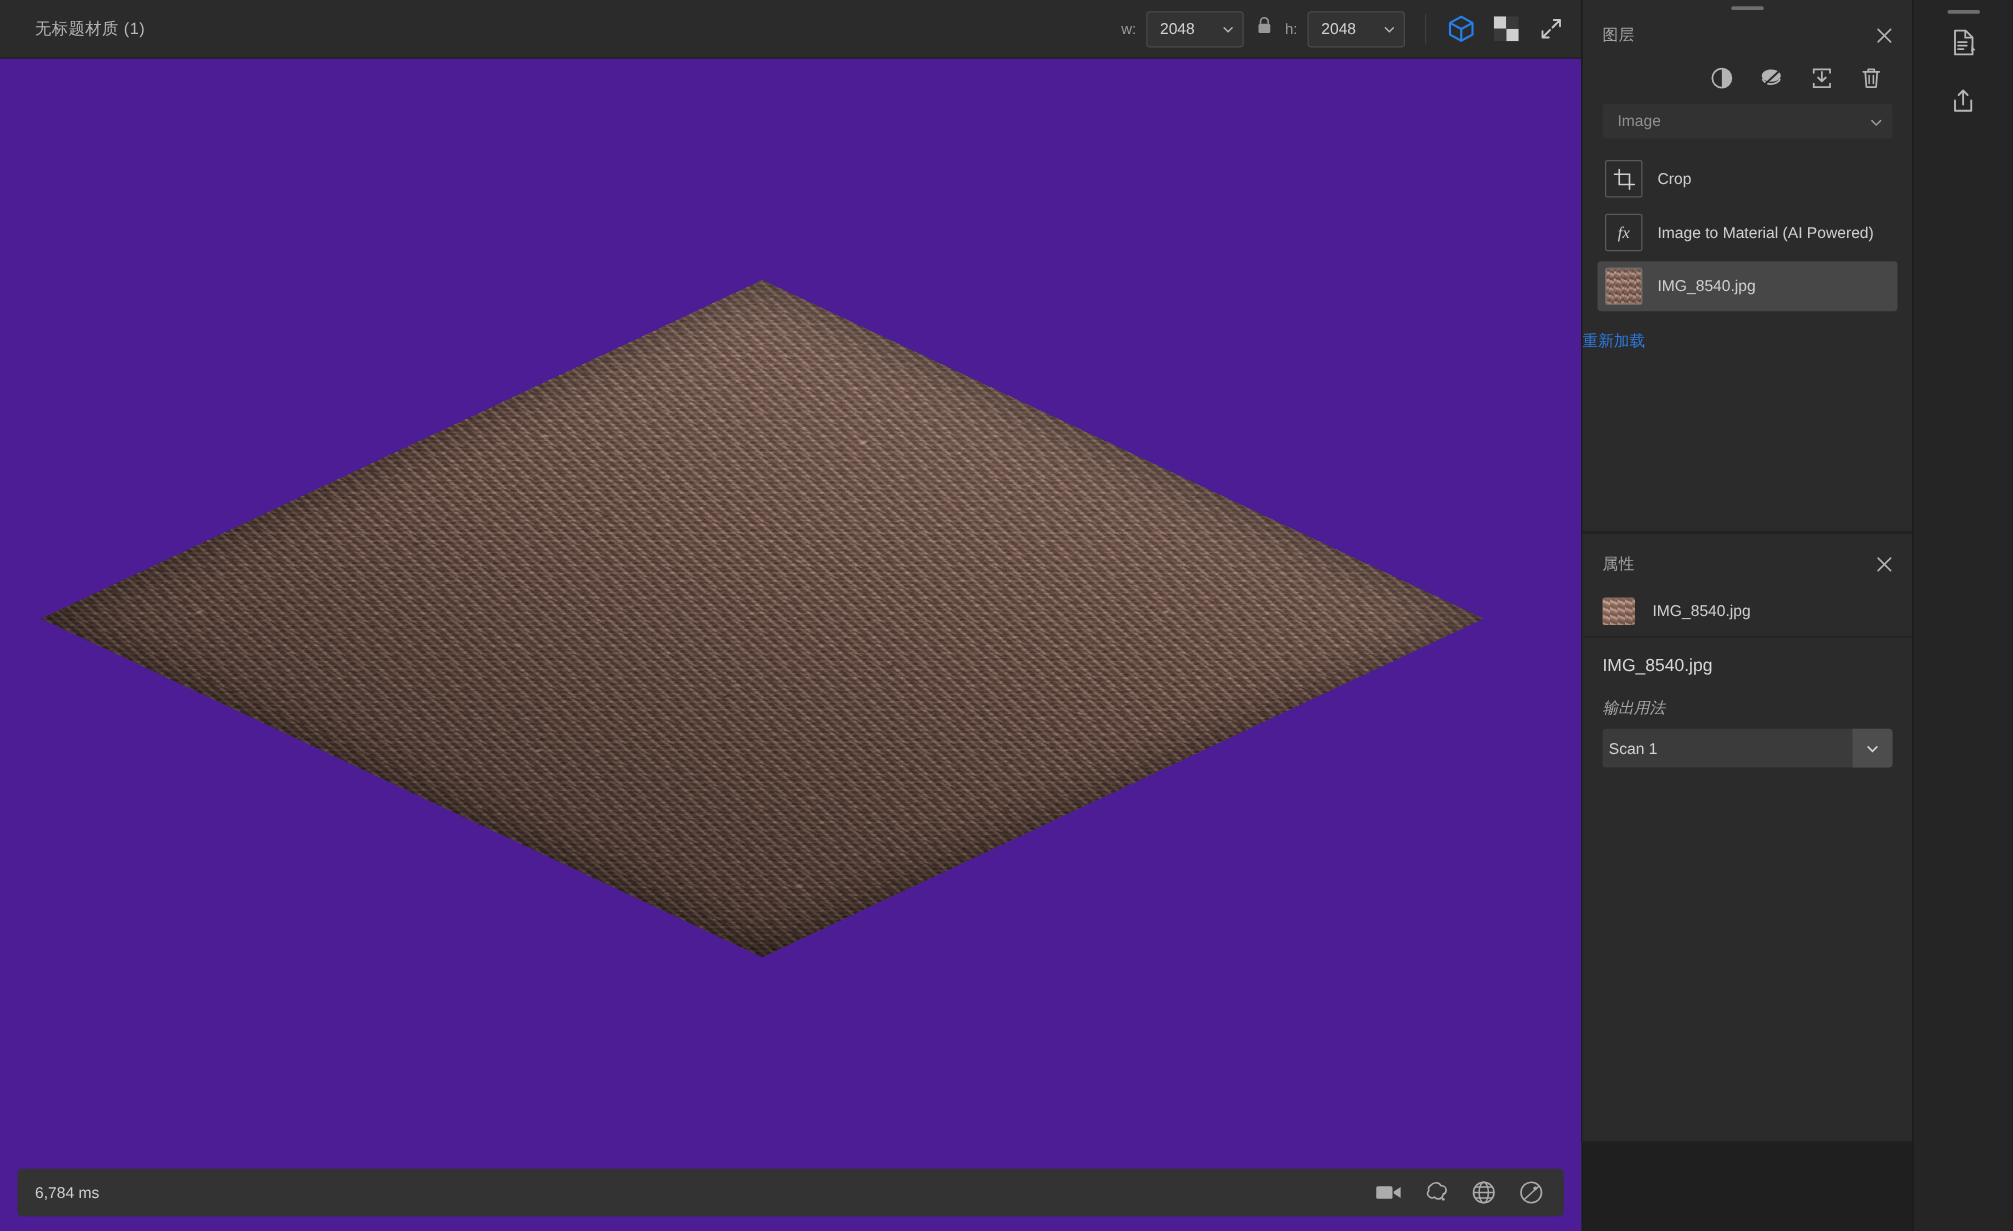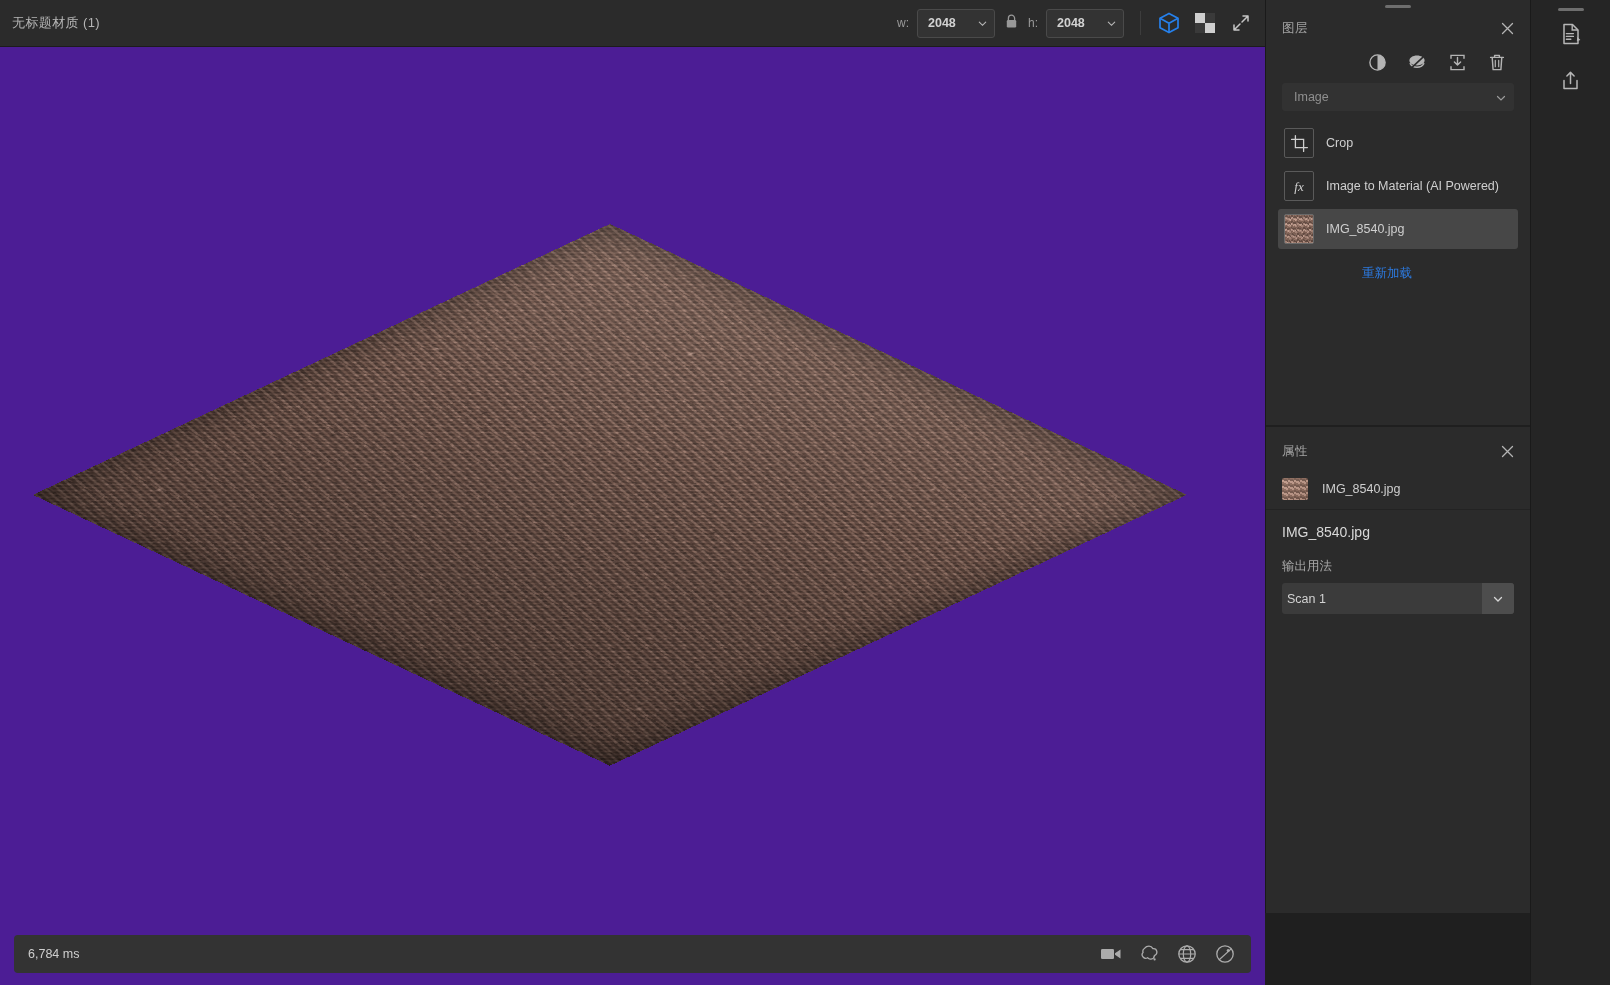--- a/index.html
+++ b/index.html
@@ -13,26 +13,26 @@
   .app { position: relative; width: 1610px; height: 985px; display: flex; }
 
   
   .main-col { position: relative; width: 1265px; height: 985px; background: #252525; display: flex; flex-direction: column; }
 
   
   .topbar {
     height: 47px; min-height: 47px; background: #2b2b2b;
     display: flex; align-items: center; border-bottom: 1px solid #1c1c1c;
   }
-  .doc-title { margin-left: 12px; font-size: 13px; color: #b6b6b6; letter-spacing: .4px; }
+  .doc-title { margin-left: 28px; font-size: 13px; color: #b6b6b6; letter-spacing: .4px; }
   .topbar-right { margin-left: auto; display: flex; align-items: center; height: 100%; padding-right: 6px; }
   .dim-label { font-size: 12px; color: #9a9a9a; margin-right: 8px; }
   .dim-field {
     width: 78px; height: 29px; background: #333333; border: 1px solid #4a4a4a; border-radius: 3px;
-    display: flex; align-items: center; padding: 0 6px 0 10px; margin-right: 10px; font-weight: bold;
+    display: flex; align-items: center; padding: 0 6px 0 10px; margin-right: 10px;
   }
   .dim-field .val { font-size: 12.5px; color: #d2d2d2; flex: 1; }
   .caret { width: 11px; height: 11px; flex: none; }
   .caret svg { display: block; }
   .lock-icon { margin-right: 10px; opacity: .75; }
   .tsep { width: 1px; height: 24px; background: #3d3d3d; margin: 0 10px 0 6px; }
   .ticon { width: 36px; height: 36px; display: flex; align-items: center; justify-content: center; cursor: pointer; }
 
   
   .viewport { position: relative; flex: 1; background: #4c1d95; overflow: hidden; }
@@ -120,21 +120,21 @@
   .layer-thumb-img { width: 30px; height: 30px; border: 1px solid #6a6a6a; border-radius: 2px; flex: none;
     background-color: #a9887c;
     background-image:
       repeating-linear-gradient(21deg, rgba(120,92,80,.6) 0 2px, rgba(200,166,152,.45) 2px 4px, rgba(70,52,45,.5) 4px 6px),
       repeating-linear-gradient(-55deg, rgba(214,182,168,.35) 0 1px, rgba(84,63,55,.4) 1px 3px),
       linear-gradient(140deg,#bc9585,#8e6c5e);
     background-size: 6px 6px, 5px 5px, 100% 100%;
   }
   .layer-label { font-size: 12.5px; color: #cfcfcf; margin-left: 12px; }
 
-  .reload-row { display: flex; justify-content: center; padding: 16px 22px 0 0; }
+  .reload-row { display: flex; justify-content: flex-start; padding: 16px 22px 0 0; }
   .reload-link { font-size: 12.5px; color: #2c7ae0; cursor: pointer; }
 
   .panel-divider { height: 1px; background: #1f1f1f; margin-top: auto; }
   .props-panel { height: 487px; background: #2b2b2b; border-top: 1px solid #1f1f1f; display: flex; flex-direction: column; }
   .props-head { display: flex; align-items: center; height: 36px; padding: 0 14px 0 16px; margin-top: 6px; }
 
   .props-file-row { display: flex; align-items: center; height: 40px; padding: 0 16px; }
   .props-file-thumb { width: 26px; height: 22px; border-radius: 2px; flex: none;
     background-color: #ab897c;
     background-image:
@@ -151,21 +151,21 @@
   .prop-label { font-size: 12.5px; color: #a8a8a8; }
   .prop-image-preview { width: 60px; height: 30px; border-radius: 2px;
     background-color: #b08c7e;
     background-image:
       repeating-linear-gradient(18deg, rgba(118,90,78,.55) 0 2px, rgba(214,182,168,.4) 2px 4px, rgba(72,54,47,.45) 4px 7px),
       repeating-linear-gradient(-50deg, rgba(228,198,184,.3) 0 1px, rgba(86,65,56,.35) 1px 3px),
       linear-gradient(140deg,#c9a392,#8f6d5f);
     background-size: 7px 7px, 5px 5px, 100% 100%;
   }
   .prop-block { margin-bottom: 8px; }
-  .prop-block .prop-label { display: block; margin-bottom: 8px; }
+  .prop-block .prop-label { display: block; margin-bottom: 8px; font-style: italic; }
   .prop-select { height: 31px; background: #3b3b3b; border-radius: 3px; display: flex; align-items: center; cursor: pointer; }
   .prop-select .lbl { flex: 1; font-size: 12.5px; color: #d2d2d2; padding-left: 5px; }
   .prop-select .arrow-box { width: 32px; height: 31px; background: #4d4d4d; border-radius: 0 3px 3px 0;
     display: flex; align-items: center; justify-content: center; }
 
   
   .rail { width: 80px; height: 985px; background: #252525; border-left: 1px solid #1a1a1a;
     display: flex; flex-direction: column; align-items: center; position: relative; }
   .rail-grip { width: 26px; height: 3px; background: #6e6e6e; border-radius: 2px; margin-top: 8px; }
   .rail-btn { width: 44px; height: 46px; display: flex; align-items: center; justify-content: center; cursor: pointer; opacity: .9; }

